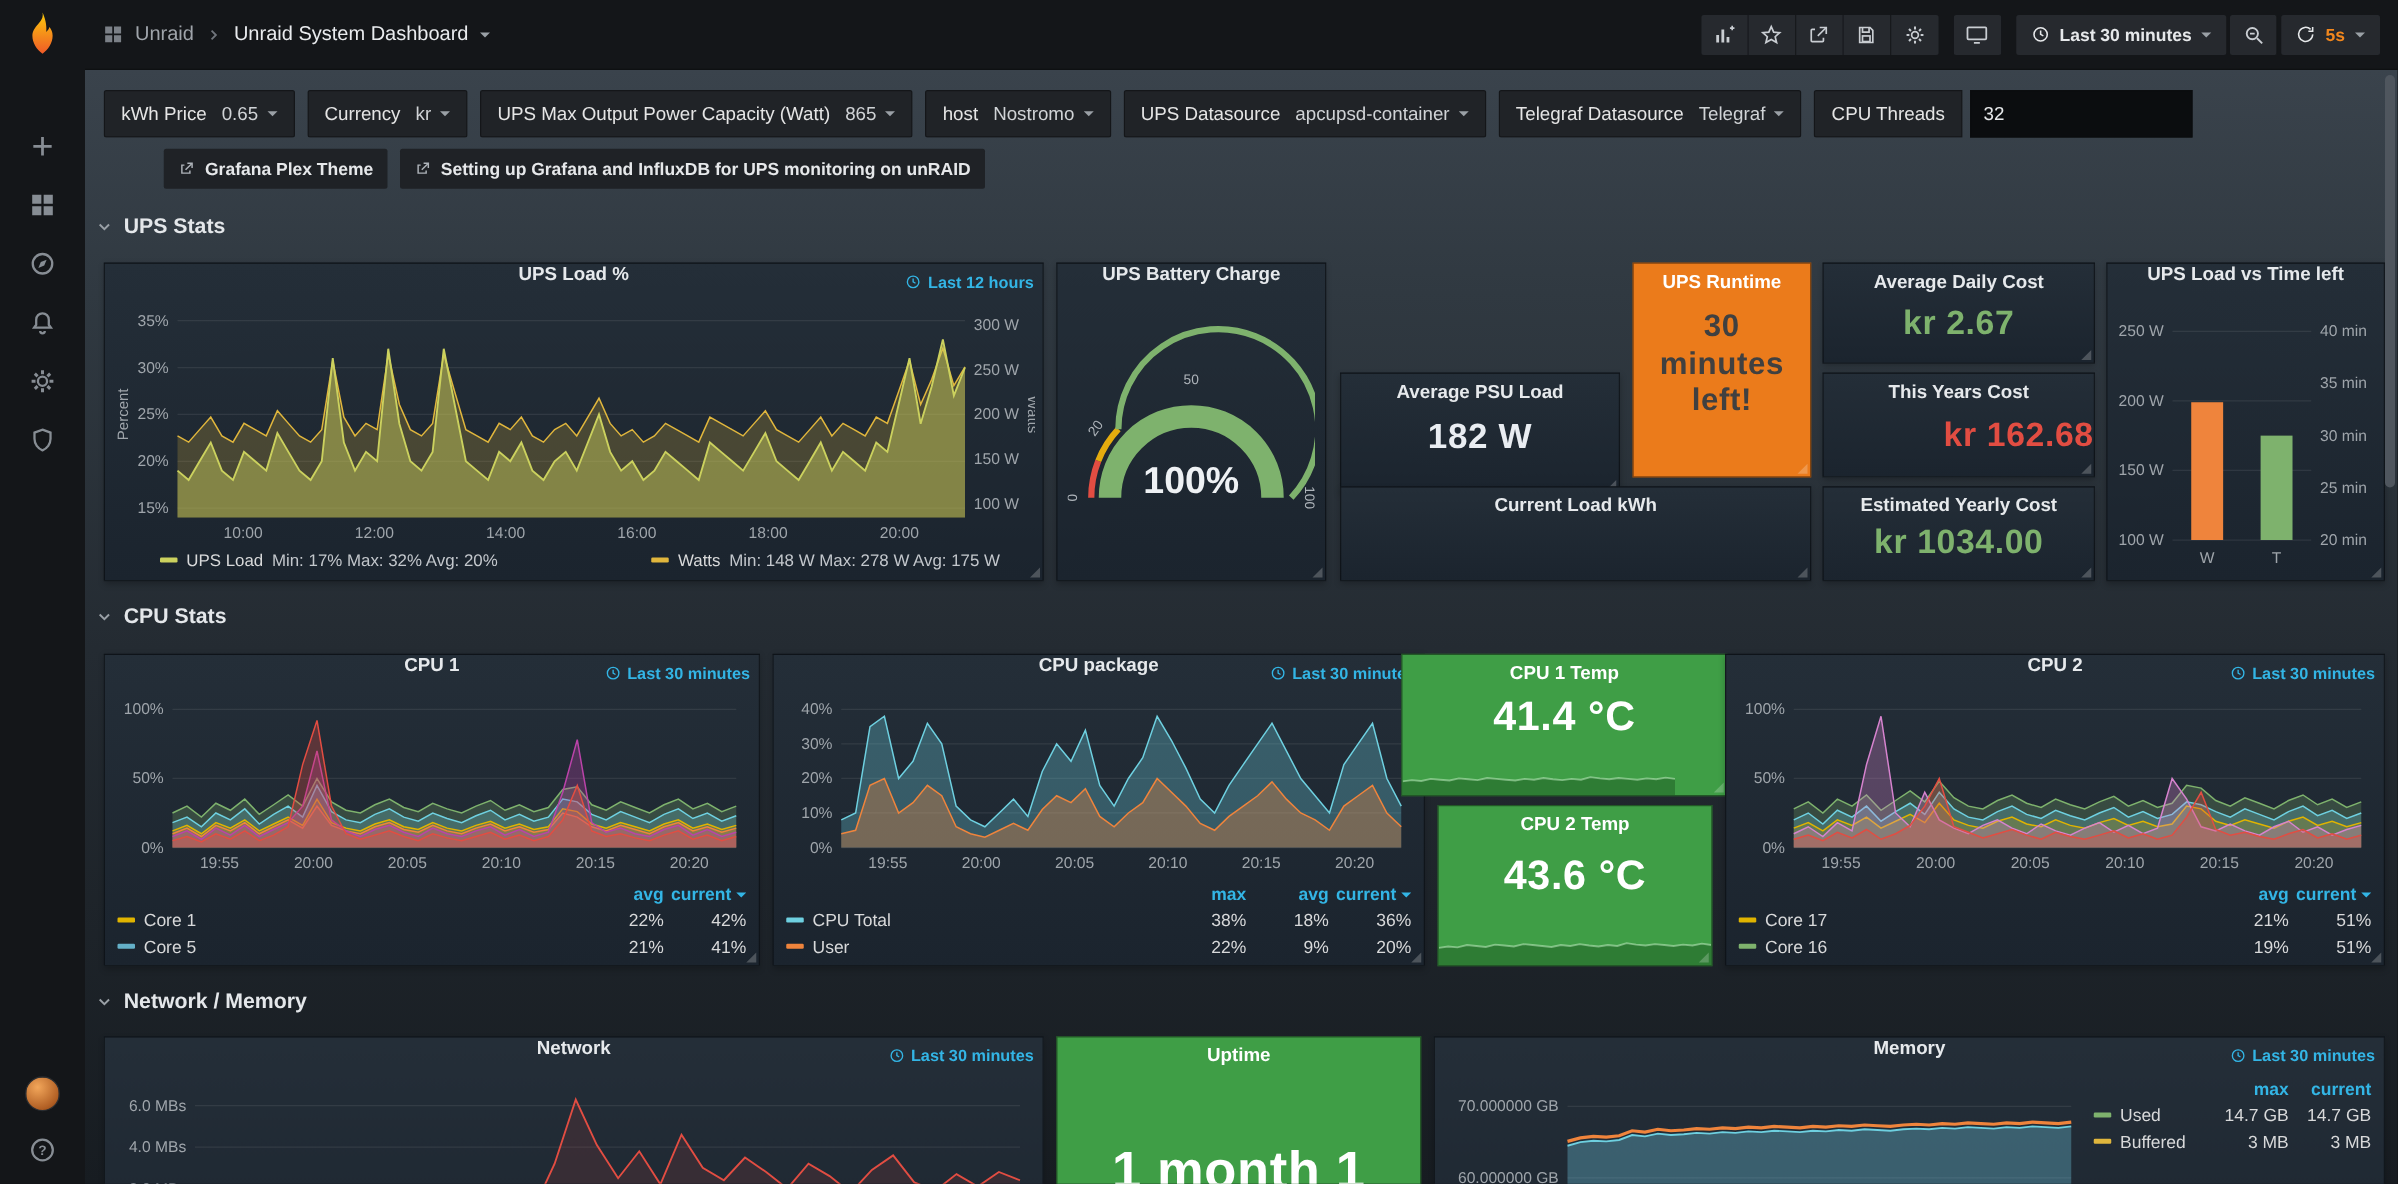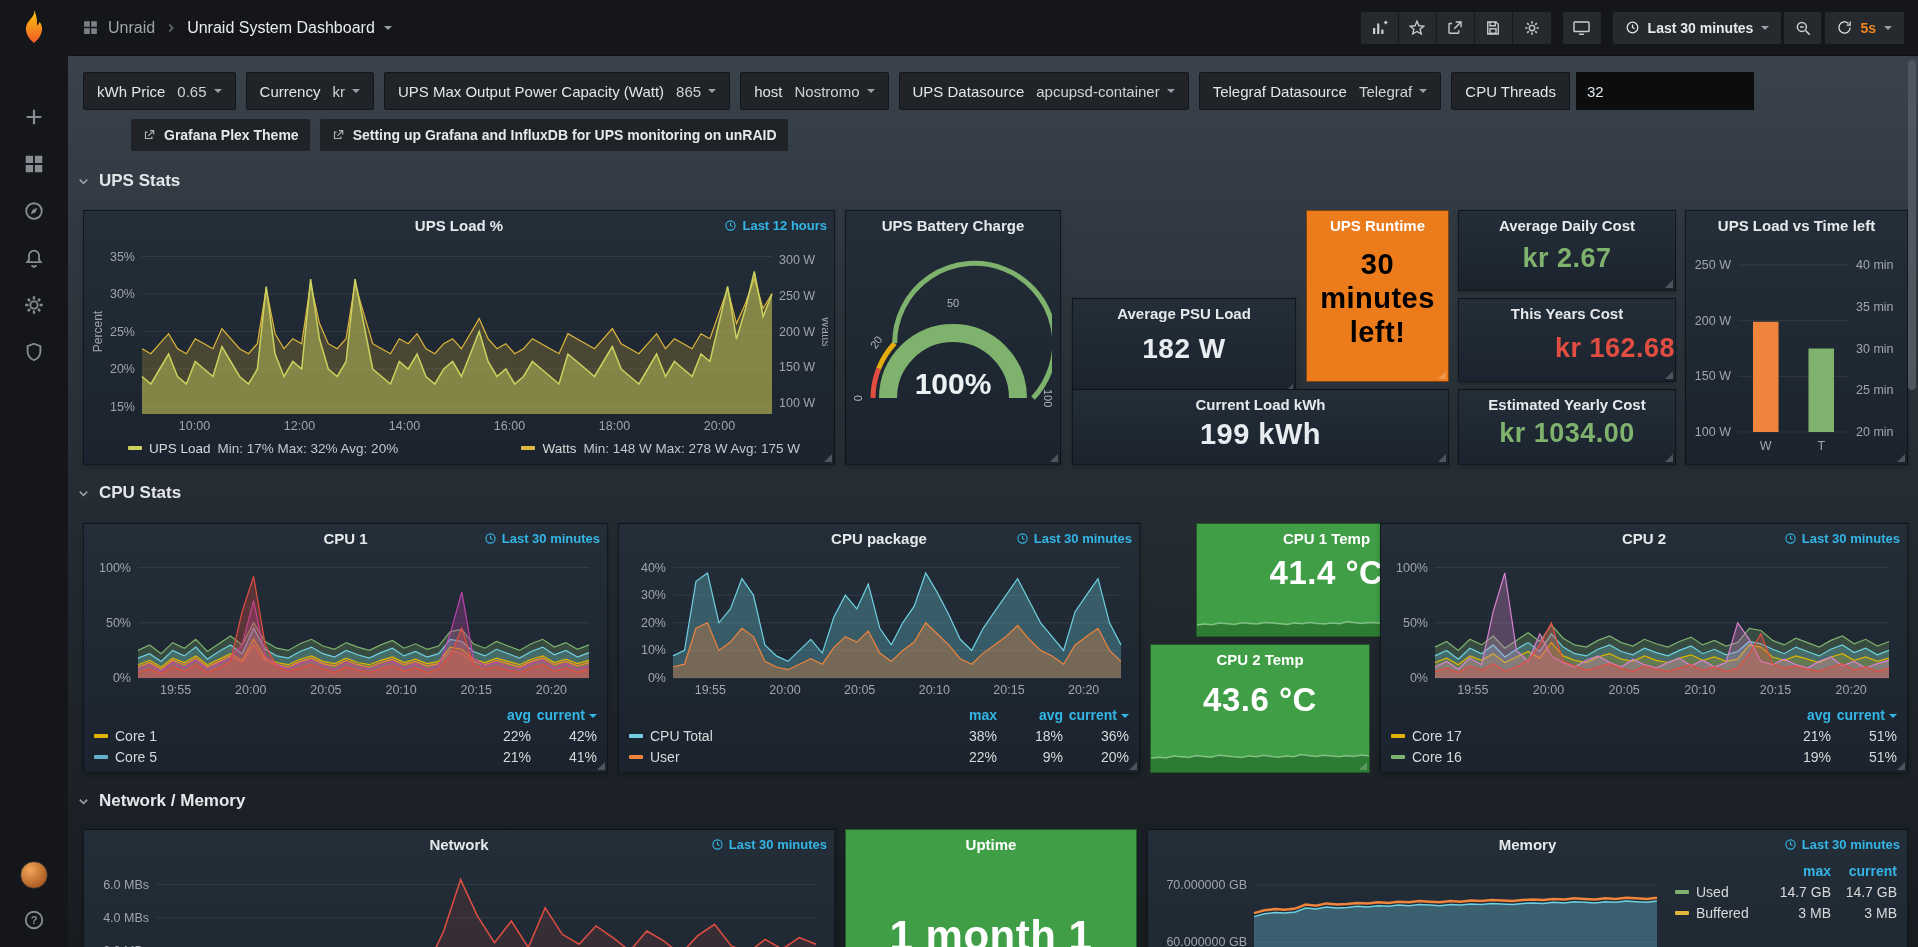--- a/index.html
+++ b/index.html
@@ -47,21 +47,21 @@
   .dash-link svg { color:#aeb3b9; }
   .row-header { position:absolute; display:flex; align-items:center; gap:8px; font-size:17px; font-weight:700;
                 color:#e4e7ea; cursor:pointer; left:8px; }
   .row-header svg { color:#9aa0a6; }
 
   
   .panel { position:absolute; background:linear-gradient(180deg,#242e38 0%,#1b242e 100%);
            border:1px solid rgba(0,0,0,.45); box-shadow:0 2px 5px rgba(0,0,0,.25); overflow:hidden; }
   .panel::after { content:""; position:absolute; right:2px; bottom:2px; width:0; height:0;
                   border-left:8px solid transparent; border-bottom:8px solid rgba(255,255,255,.22); }
-  .panel-header { position:absolute; top:0; left:0; right:0; height:28px; display:flex; align-items:center; justify-content:center; }
+  .panel-header { position:absolute; top:0; left:0; right:0; height:28px; display:flex; justify-content:center; }
   .panel-title { font-size:15px; font-weight:700; color:#e6e9ec; cursor:pointer; }
   .time-badge { position:absolute; right:7px; top:7px; display:flex; gap:5px; align-items:center; font-size:13px; font-weight:700; cursor:pointer; }
   .chart-host { position:absolute; left:6px; right:6px; top:28px; }
   .chart-host svg { display:block; }
 
   .stat-title { position:absolute; top:6px; left:0; right:0; text-align:center; font-size:15px; font-weight:700; color:#e6e9ec; }
   .stat-value { position:absolute; left:0; right:0; text-align:center; font-weight:700; letter-spacing:.5px; }
   .solid { box-shadow:none; }
   .solid .panel-title, .solid .stat-title { color:#fff; }
 
@@ -384,21 +384,21 @@
           <text x="99" y="68.1" text-anchor="middle" fill="#aeb4ba" font-size="11" transform="rotate(0 99 68.1)">50</text>
           <text x="190" y="159.1" text-anchor="middle" fill="#aeb4ba" font-size="11" transform="rotate(90 190 159.1)">100</text>
           <text x="99" y="155.1" text-anchor="middle" fill="#eef1f4" font-size="30" font-weight="700">100%</text>
         </svg>
       </div>
   </section>
 
 
   <section class="panel solid" style="left: 1238px; top: 154px; width: 143px; height: 172px; background: rgb(235, 123, 27);">
     <div class="stat-title">UPS Runtime</div>
-    <div class="stat-value" style="top:36px;font-size:29px;line-height:1.18;color:#000000;padding:0 8px;">30 minutes left!</div>
+    <div class="stat-value" style="top:36px;font-size:25px;line-height:1.18;color:#404040;padding:0 8px;">30 minutes left!</div>
   </section>
 
   <section class="panel" style="left:1390px;top:154px;width:218px;height:81px;">
     <div class="stat-title">Average Daily Cost</div>
     <div class="stat-value" style="top: 32px; font-size: 27px; color: rgb(126, 178, 109);">kr  2.67</div>
   </section>
 
   <section class="panel" style="left:1617px;top:154px;width:223px;height:255px;">
     <div class="panel-header">
         <span class="panel-title">UPS Load vs Time left</span>
@@ -431,21 +431,20 @@
     <div class="stat-value" style="top: 34px; font-size: 28px; color: rgb(233, 237, 242);">182 W</div>
   </section>
 
   <section class="panel" style="left:1390px;top:242px;width:218px;height:84px;">
     <div class="stat-title">This Years Cost</div>
     <div class="stat-value" style="top: 34px; font-size: 27px; color: rgb(226, 77, 66); text-align: right;">kr  162.68</div>
   </section>
 
   <section class="panel" style="left:1004px;top:333px;width:377px;height:76px;">
     <div class="stat-title">Current Load kWh</div>
-    <div class="stat-value" style="top: 28px; font-size: 29px; color: rgb(233, 237, 242);">199 kWh</div>
   </section>
 
   <section class="panel" style="left:1390px;top:333px;width:218px;height:76px;">
     <div class="stat-title">Estimated Yearly Cost</div>
     <div class="stat-value" style="top: 28px; font-size: 27px; color: rgb(126, 178, 109);">kr  1034.00</div>
   </section>
 
   <section class="panel" style="left:15px;top:467px;width:525px;height:250px;">
     <div class="panel-header">
         <span class="panel-title">CPU 1</span>
@@ -566,21 +565,21 @@
             <i class="marker" style="background: rgb(239, 132, 60);"></i>
             <span>User</span>
           </span>
           <span class="lt-col">22%</span>
           <span class="lt-col">9%</span>
           <span class="lt-col">20%</span>
         </div>
     </div>
   </section>
 
-  <section class="panel solid" style="left: 1128px; top: 467px; width: 261px; height: 114px; background: rgb(63, 158, 70);">
+  <section class="panel solid" style="left: 1053px; top: 467px; width: 261px; height: 114px; background: rgb(63, 158, 70);">
     <div class="stat-title">CPU 1 Temp</div>
     <div class="stat-value" style="top:30px;font-size:33px;color:#fff;">41.4 °C</div>
     <div class="chart-host" style="top:auto;left:0;right:0;bottom:0;height:34px;">
         <svg viewBox="0 0 218 34" width="218" height="34">
           <path d="M0.0 23.1L7.5 22.1L15.0 22.8L22.6 21.1L30.1 21.8L37.6 22.4L45.1 20.7L52.6 21.4L60.1 22.1L67.7 20.4L75.2 21.1L82.7 21.8L90.2 22.4L97.7 21.1L105.2 21.8L112.8 20.4L120.3 21.4L127.8 22.1L135.3 21.1L142.8 21.8L150.3 19.7L157.9 20.7L165.4 21.4L172.9 20.4L180.4 21.1L187.9 21.8L195.4 20.7L203.0 21.4L210.5 20.1L218.0 21.1L218 34L0 34Z" fill="rgba(15,60,20,0.35)" stroke="none"></path>
           <path d="M0.0 23.1L7.5 22.1L15.0 22.8L22.6 21.1L30.1 21.8L37.6 22.4L45.1 20.7L52.6 21.4L60.1 22.1L67.7 20.4L75.2 21.1L82.7 21.8L90.2 22.4L97.7 21.1L105.2 21.8L112.8 20.4L120.3 21.4L127.8 22.1L135.3 21.1L142.8 21.8L150.3 19.7L157.9 20.7L165.4 21.4L172.9 20.4L180.4 21.1L187.9 21.8L195.4 20.7L203.0 21.4L210.5 20.1L218.0 21.1" fill="none" stroke="rgba(220,255,220,0.45)" stroke-width="1.5"></path>
         </svg>
       </div>
   </section>
 

